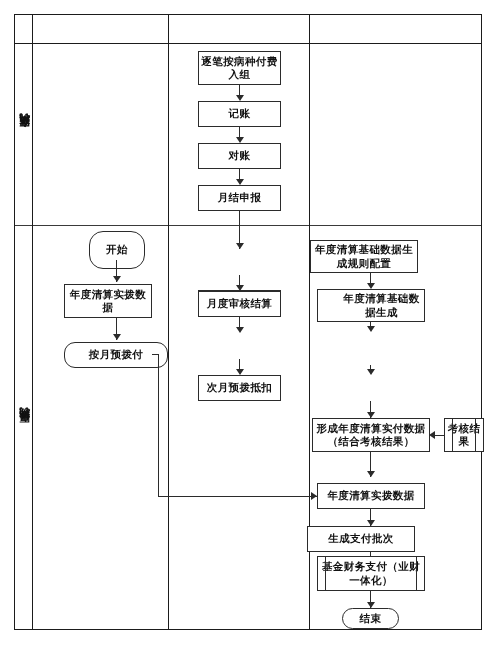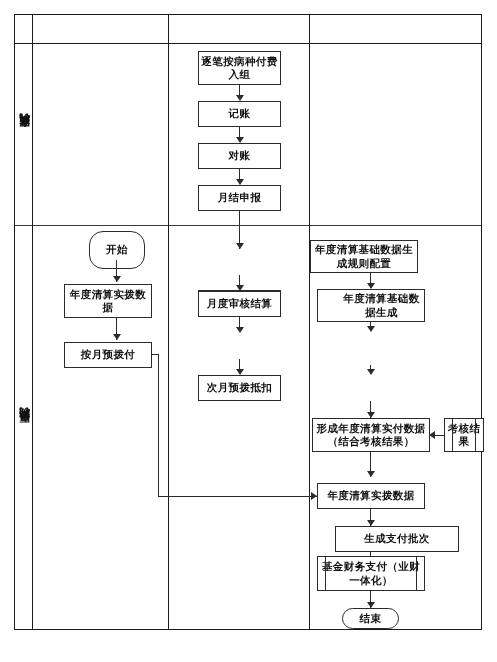--- a/index.html
+++ b/index.html
@@ -164,21 +164,21 @@
     <div class="arrow down" style="left:220.5px;top:228px;"></div>
 
     <div class="node term" style="left:74px;top:216px;width:56px;height:38px;">开始</div>
     <div class="conn v" style="left:101px;top:245px;height:22px;"></div>
     <div class="arrow down" style="left:97.5px;top:261px;"></div>
 
     <div class="node" style="left:49px;top:269px;width:88px;height:34px;">年度清算实拨数据</div>
     <div class="conn v" style="left:101px;top:303px;height:22px;"></div>
     <div class="arrow down" style="left:97.5px;top:319px;"></div>
 
-    <div class="node" style="left:49px;top:327px;width:88px;height:26px;">按月预拨付</div>
+    <div class="node" style="left:49px;top:327px;width:104px;height:26px;border-radius:11px;">按月预拨付</div>
 
     <div class="conn h" style="left:137px;top:339px;width:7px;"></div>
     <div class="conn v" style="left:142.6px;top:339px;height:143px;"></div>
     <div class="conn h" style="left:142.6px;top:480.6px;width:159px;"></div>
     <div class="arrow right" style="left:296px;top:477px;"></div>
 
     <div class="node" style="left:183px;top:234px;width:83px;height:26px;margin-top:41px;">月度受理</div>
     <div class="conn v" style="left:224px;top:260px;height:14px;"></div>
     <div class="arrow down" style="left:220.5px;top:270px;"></div>
 
@@ -211,21 +211,21 @@
     <div class="conn h" style="left:418px;top:419.5px;width:12px;"></div>
     <div class="arrow left" style="left:414px;top:416px;"></div>
 
     <div class="conn v" style="left:355px;top:437px;height:25px;"></div>
     <div class="arrow down" style="left:351.5px;top:456px;"></div>
 
     <div class="node" style="left:302px;top:468px;width:108px;height:26px;">年度清算实拨数据</div>
     <div class="conn v" style="left:355px;top:494px;height:17px;"></div>
     <div class="arrow down" style="left:351.5px;top:505px;"></div>
 
-    <div class="node" style="left:320px;top:511px;width:124px;height:26px;">生成支付批次</div>
+    <div class="node" style="left:292px;top:511px;width:108px;height:26px;">生成支付批次</div>
     <div class="conn v" style="left:355px;top:537px;height:18px;"></div>
     <div class="arrow down" style="left:351.5px;top:549px;"></div>
 
     <div class="node predef" style="left:302px;top:541px;width:108px;height:35px;">基金财务支付（业财一体化）</div>
     <div class="conn v" style="left:355px;top:576px;height:17px;"></div>
     <div class="arrow down" style="left:351.5px;top:587px;"></div>
 
     <div class="node term" style="left:327px;top:593px;width:57px;height:21px;">结束</div>
 
   </div>

